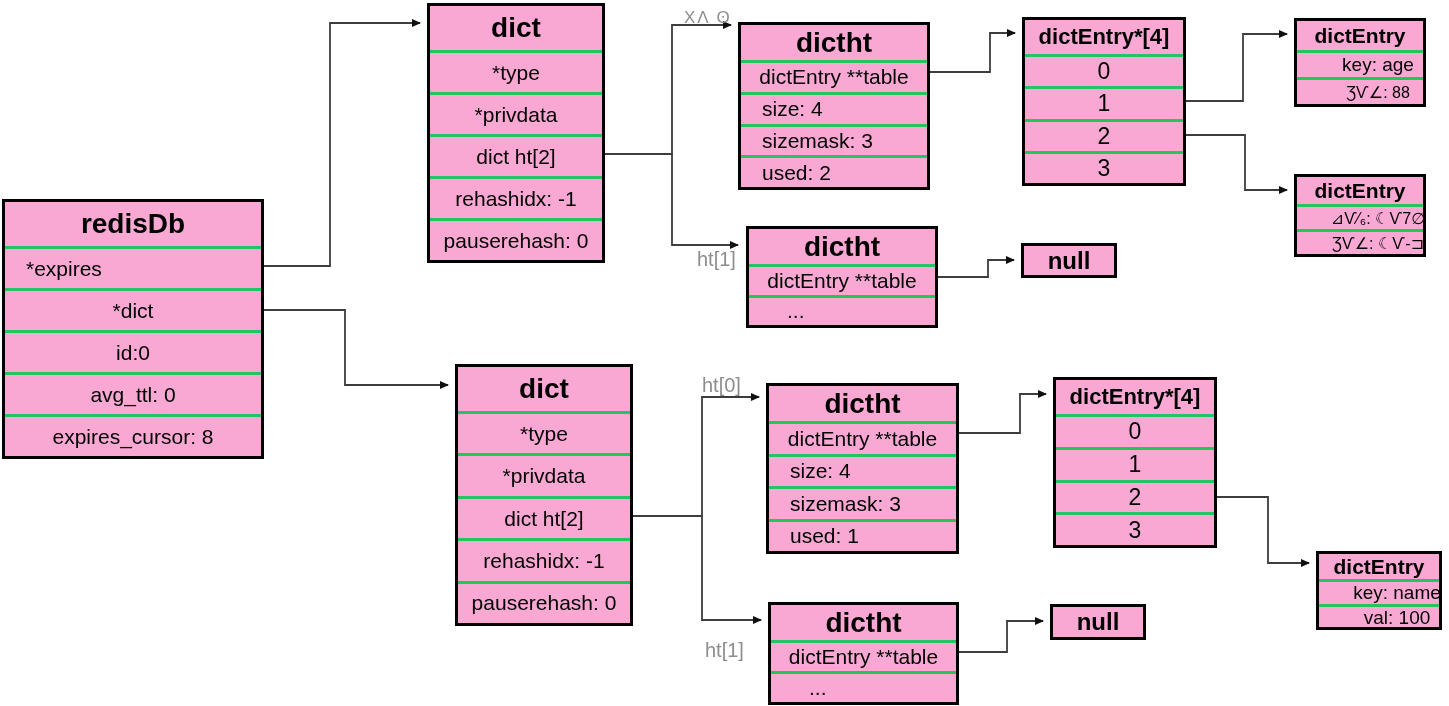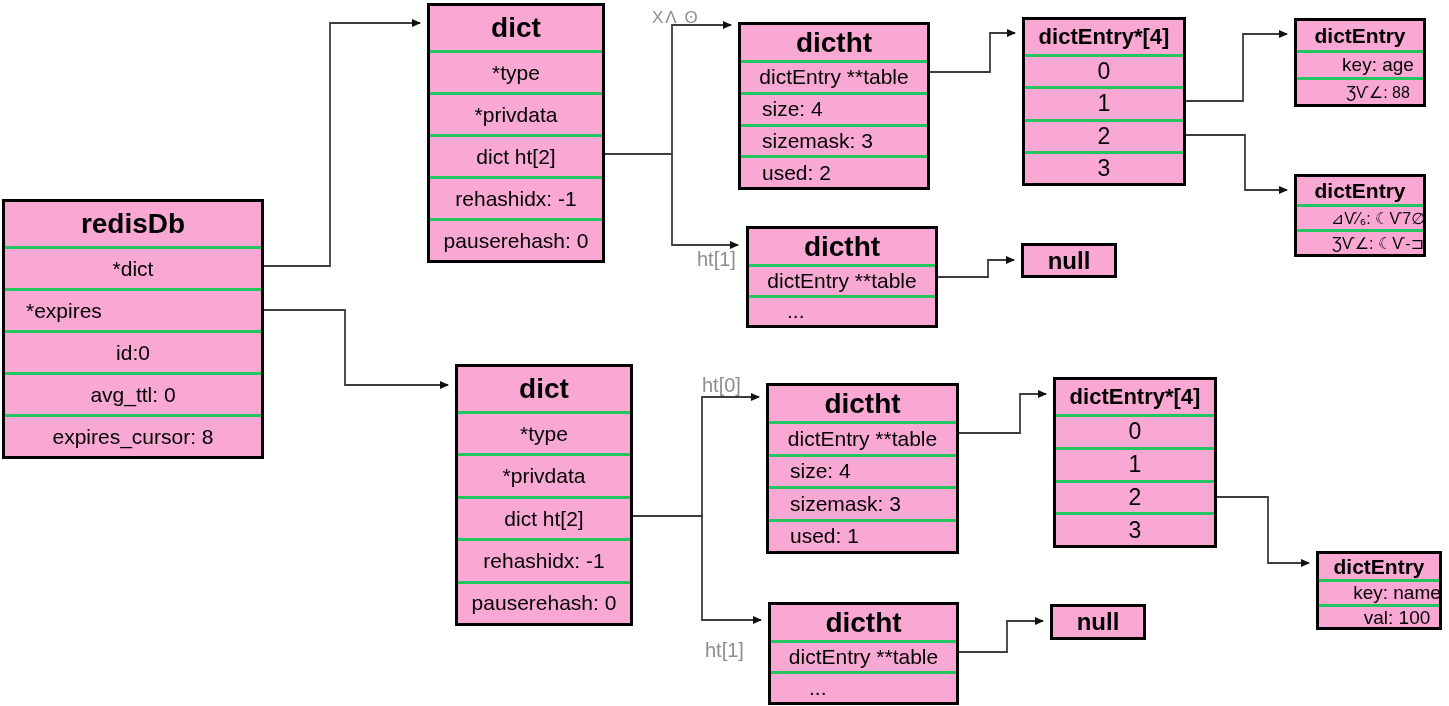--- a/index.html
+++ b/index.html
@@ -55,21 +55,21 @@
   #entry-garbled{left:1294px;top:174px;width:132px;height:83px;--hd:27px;}
   #entry-name{left:1316px;top:551px;width:126px;height:79px;--hd:25px;}
   #null-top{left:1021px;top:243px;width:96px;height:35px;--hd:29px;}
   #null-bottom{left:1050px;top:604px;width:96px;height:36px;--hd:30px;}
   .ptr-label{
     position:absolute;
     color:#8d8d8d;
     font-size:20px;
     white-space:nowrap;
   }
-  #lbl-ht0-top{left:652px;top:8px;font-size:17px;letter-spacing:2px;}
+  #lbl-ht0-top{left:684px;top:8px;font-size:17px;letter-spacing:2px;}
   #lbl-ht1-top{left:697px;top:248px;}
   #lbl-ht0-bottom{left:702px;top:374px;}
   #lbl-ht1-bottom{left:705px;top:639px;}
   #arrows{position:absolute;left:0;top:0;pointer-events:none;}
 </style>
 </head>
 <body>
 
 <div id="canvas">
 
@@ -91,22 +91,22 @@
       <polyline points="632,516 702,516 702,397 759,397" marker-end="url(#ah)"></polyline>
       <polyline points="632,516 702,516 702,620 761,620" marker-end="url(#ah)"></polyline>
       <polyline points="959,433 1020,433 1020,394 1046,394" marker-end="url(#ah)"></polyline>
       <polyline points="1217,497 1268,497 1268,563 1309,563" marker-end="url(#ah)"></polyline>
       <polyline points="958,652 1007,652 1007,621 1043,621" marker-end="url(#ah)"></polyline>
     </g>
   </svg>
 
   <div class="dbox big" id="redisdb">
     <div class="hd">redisDb</div>
+    <div class="rw left">*expires</div>
     <div class="rw">*dict</div>
-    <div class="rw left">*expires</div>
     <div class="rw">id:0</div>
     <div class="rw">avg_ttl: 0</div>
     <div class="rw">expires_cursor: 8</div>
   </div>
 
   <div class="dbox big" id="dict-top">
     <div class="hd">dict</div>
     <div class="rw">*type</div>
     <div class="rw">*privdata</div>
     <div class="rw">dict ht[2]</div>

